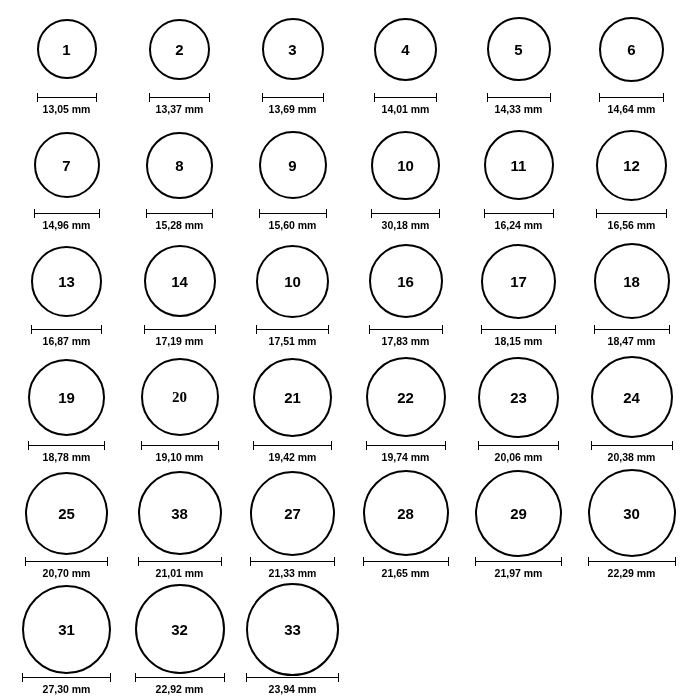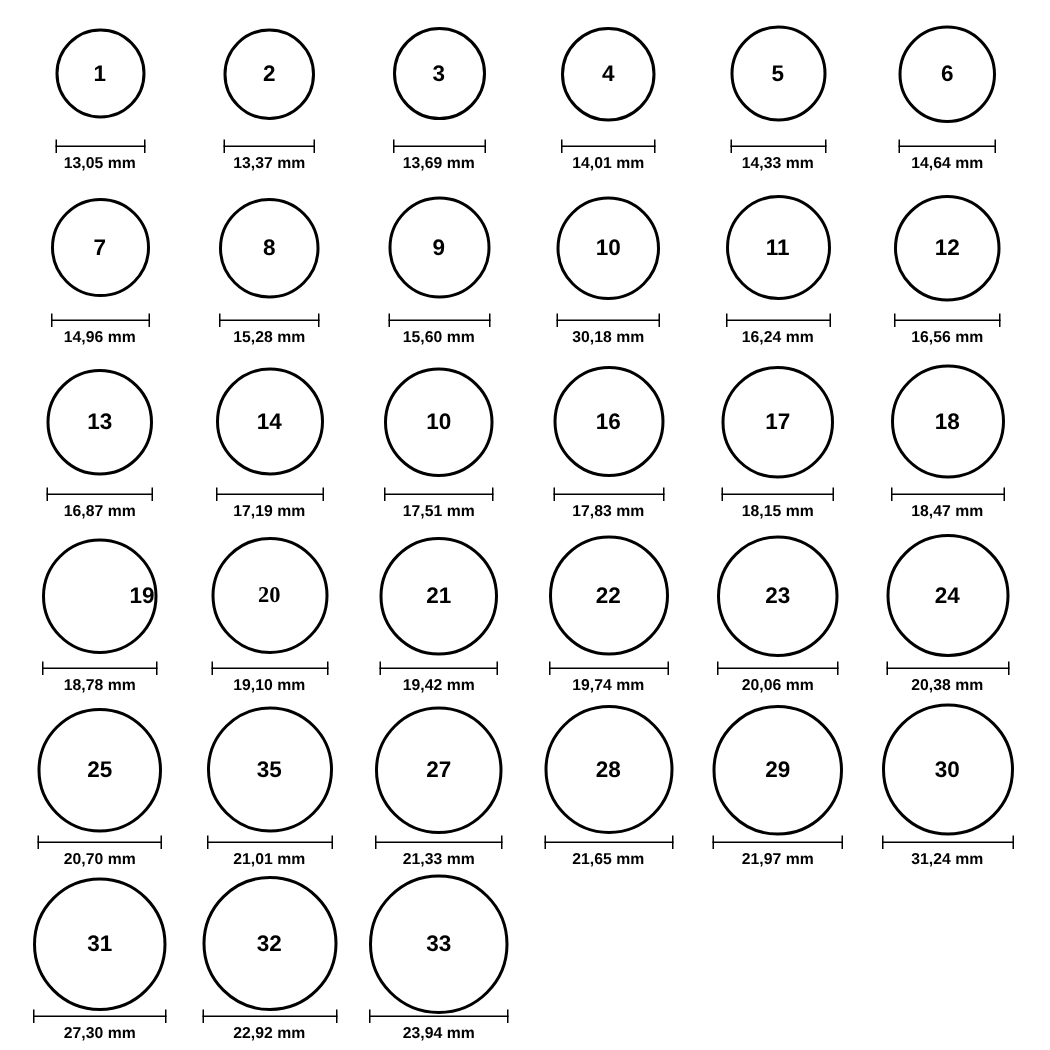--- a/index.html
+++ b/index.html
@@ -374,21 +374,21 @@
             <div class="tick left"></div>
             <div class="tick right"></div>
           </div>
           <div class="mm-label">18,47 mm</div>
         </div>
       </div>
     </div>
     <div class="chart-row">
       <div class="size-cell">
         <div class="circle-wrap">
-          <div class="ring-circle" style="width: 77px; height: 77px; justify-content: flex-end;">
+          <div class="ring-circle" style="width: 77px; height: 77px;">
             <span class="ring-number">19</span>
           </div>
         </div>
         <div class="measure">
           <div class="caliper" style="width: 77px;">
             <div class="bar"></div>
             <div class="tick left"></div>
             <div class="tick right"></div>
           </div>
           <div class="mm-label">18,78 mm</div>
@@ -482,21 +482,21 @@
             <div class="bar"></div>
             <div class="tick left"></div>
             <div class="tick right"></div>
           </div>
           <div class="mm-label">20,70 mm</div>
         </div>
       </div>
       <div class="size-cell">
         <div class="circle-wrap">
           <div class="ring-circle" style="width: 84px; height: 84px;">
-            <span class="ring-number">35</span>
+            <span class="ring-number">38</span>
           </div>
         </div>
         <div class="measure">
           <div class="caliper" style="width: 84px;">
             <div class="bar"></div>
             <div class="tick left"></div>
             <div class="tick right"></div>
           </div>
           <div class="mm-label">21,01 mm</div>
         </div>
@@ -551,21 +551,21 @@
           <div class="ring-circle" style="width: 88px; height: 88px;">
             <span class="ring-number">30</span>
           </div>
         </div>
         <div class="measure">
           <div class="caliper" style="width: 88px;">
             <div class="bar"></div>
             <div class="tick left"></div>
             <div class="tick right"></div>
           </div>
-          <div class="mm-label">31,24 mm</div>
+          <div class="mm-label">22,29 mm</div>
         </div>
       </div>
     </div>
     <div class="chart-row">
       <div class="size-cell">
         <div class="circle-wrap">
           <div class="ring-circle" style="width: 89px; height: 89px;">
             <span class="ring-number">31</span>
           </div>
         </div>

